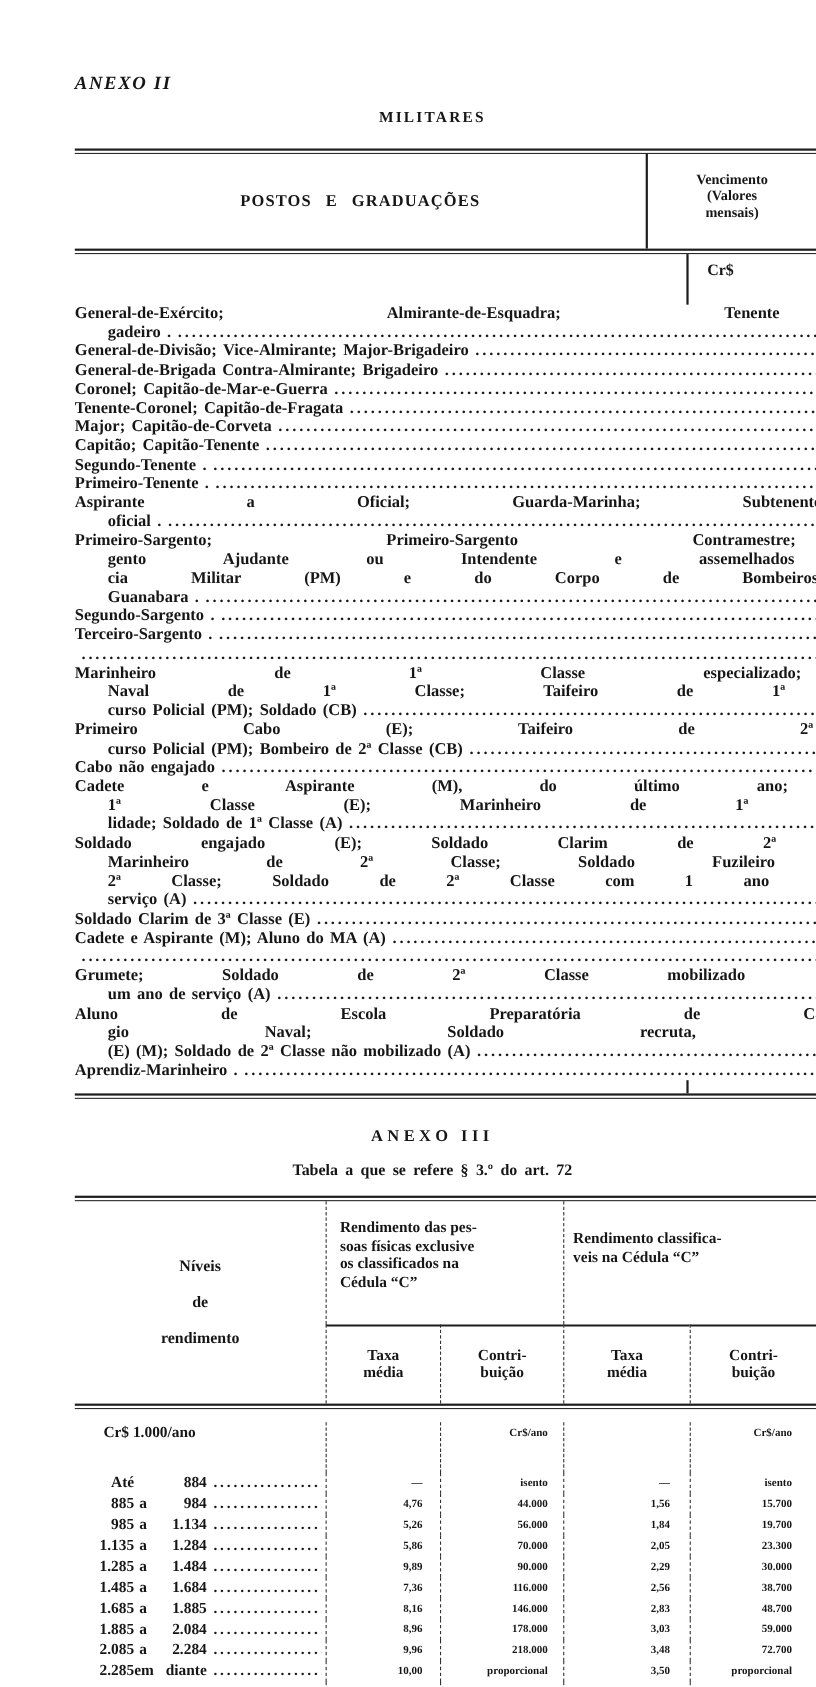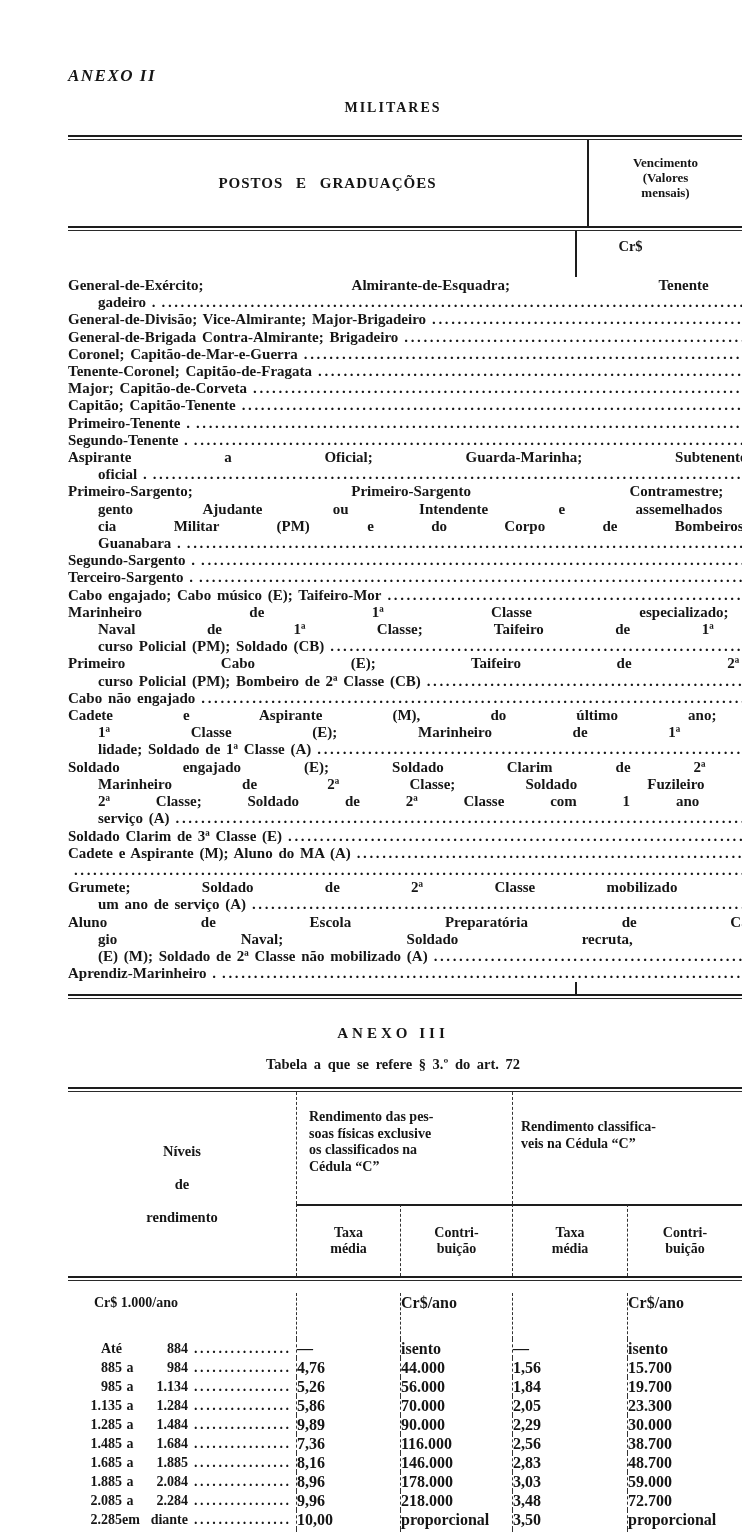--- a/index.html
+++ b/index.html
@@ -35,21 +35,21 @@
   .t1-row{display:flex;align-items:flex-end;}
   .t1-label{flex:1;font-size:15px;line-height:17.2px;word-spacing:2px;}
   .tl{display:block;}
   .jl{text-align:justify;text-align-last:justify;padding-right:4px;}
   .cont{padding-left:30px;}
   .tl-last{display:flex;align-items:baseline;}
   .tl-last.cont{padding-left:30px;}
   .tl-last .txt{white-space:pre;}
   .dots{flex:1;overflow:hidden;white-space:nowrap;margin:0 2px 0 6px;}
   .dots::after{content:"..................................................................................................................";letter-spacing:2.6px;}
-  .t1-val{width:167px;box-sizing:border-box;border-left:2px solid #1d1d1d;
+  .t1-val{width:118px;box-sizing:border-box;border-left:2px solid #1d1d1d;
     text-align:right;padding-right:42px;font-size:15px;line-height:17.2px;}
   .t1-cur{height:46px;align-items:flex-start;}
   .t1-cur .t1-val{height:100%;text-align:center;padding:7px 58px 0 0;font-size:14.5px;}
   .t1-spacer{height:12px;}
   .t1-spacer .t1-val{height:100%;}
 
   
   .t2{width:674px;}
   .t2-head{display:grid;grid-template-columns:228px 104px 112px 115px 1fr;
     grid-template-rows:112px 72px;}
@@ -67,21 +67,21 @@
   .t2-sub.c5{grid-column:5;}
   .t2-data{display:block;}
   .t2-row{display:grid;grid-template-columns:228px 104px 112px 115px 1fr;}
   .t2-row>div{box-sizing:border-box;}
   .c-niv{padding-left:4px;font-size:14px;line-height:19px;display:flex;align-items:baseline;}
   .niv-from{display:inline-block;width:50px;text-align:right;white-space:pre;}
   .niv-mid{display:inline-block;width:16px;text-align:center;}
   .niv-to{display:inline-block;width:50px;text-align:right;}
   .c-niv .dots{margin:0 4px 0 6px;}
   .c-taxa1,.c-contrib1,.c-taxa2,.c-contrib2{border-left:1px dashed #333;
-    font-size:16px;line-height:19px;}
+    font-size:10px;line-height:19px;text-align:right;}
   .c-taxa1{padding-right:16px;}
   .c-contrib1{padding-right:14px;}
   .c-taxa2{padding-right:18px;}
   .c-contrib2{padding-right:22px;}
   .t2-unit{height:46px;padding-top:12px;box-sizing:content-box;}
   .t2-unit .c-niv{padding-left:26px;}
   .t2-pad{height:9px;}
 </style>
 </head>
 <body>
@@ -161,29 +161,29 @@
             <div class="t1-label">
               <div class="tl-last">
                 <span class="txt">Capitão; Capitão-Tenente</span>
                 <span class="dots"></span>
               </div>
             </div>
           </div>
           <div class="t1-row">
             <div class="t1-label">
               <div class="tl-last">
+                <span class="txt">Segundo-Tenente .</span>
+                <span class="dots"></span>
+              </div>
+            </div>
+          </div>
+          <div class="t1-row">
+            <div class="t1-label">
+              <div class="tl-last">
                 <span class="txt">Primeiro-Tenente .</span>
-                <span class="dots"></span>
-              </div>
-            </div>
-          </div>
-          <div class="t1-row">
-            <div class="t1-label">
-              <div class="tl-last">
-                <span class="txt">Segundo-Tenente .</span>
                 <span class="dots"></span>
               </div>
             </div>
           </div>
           <div class="t1-row">
             <div class="t1-label">
               <div class="tl jl">Aspirante a Oficial; Guarda-Marinha; Subtenente; Sub-</div>
               <div class="tl-last cont">
                 <span class="txt">oficial .</span>
                 <span class="dots"></span>
@@ -213,21 +213,20 @@
             <div class="t1-label">
               <div class="tl-last">
                 <span class="txt">Terceiro-Sargento .</span>
                 <span class="dots"></span>
               </div>
             </div>
           </div>
           <div class="t1-row">
             <div class="t1-label">
               <div class="tl-last">
-                <span class="txt">Cabo engajado; Cabo músico (E); Taifeiro-Mor</span>
                 <span class="dots"></span>
               </div>
             </div>
           </div>
           <div class="t1-row">
             <div class="t1-label">
               <div class="tl jl">Marinheiro de 1ª Classe especializado; Soldado Fuzileiro</div>
               <div class="tl jl cont">Naval de 1ª Classe; Taifeiro de 1ª Classe; Soldado com</div>
               <div class="tl-last cont">
                 <span class="txt">curso Policial (PM); Soldado (CB)</span>

